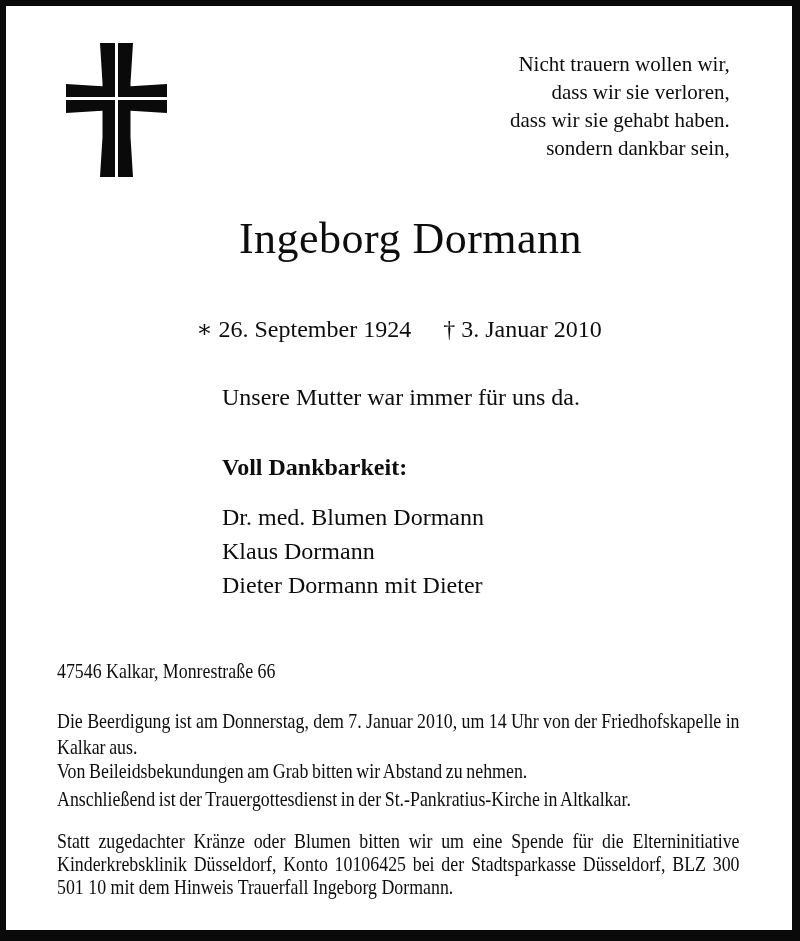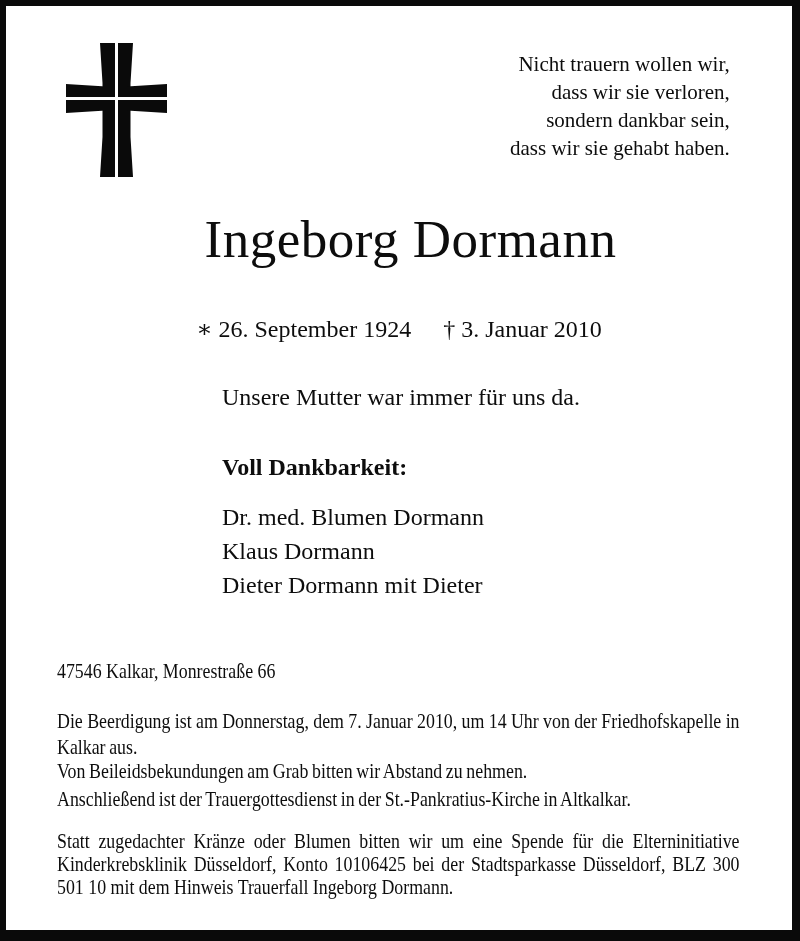--- a/index.html
+++ b/index.html
@@ -35,21 +35,21 @@
     font-size: 21px;
     line-height: 28px;
     text-align: right;
     white-space: nowrap;
   }
 
   .name {
     left: 0; right: 0;
     top: 207px;
     text-align: center;
-    font-size: 53px;
+    font-size: 44px;
     line-height: 52px;
     letter-spacing: 0.5px;
     padding-left: 23px;
   }
 
   .maiden {
     left: 0; right: 0;
     top: 266px;
     text-align: center;
     font-size: 24px;
@@ -114,22 +114,22 @@
       <polygon fill="#0a0a0a" points="34,0 67,0 64.5,40 64.5,94 67,134 34,134 36.5,94 36.5,40"></polygon>
       <polygon fill="#0a0a0a" points="0,41 40,43.5 61,43.5 101,41 101,70 61,67.5 40,67.5 0,70"></polygon>
       <rect fill="#ffffff" x="49" y="0" width="3" height="134"></rect>
       <rect fill="#ffffff" x="0" y="54" width="101" height="3"></rect>
     </svg>
   </div>
 
   <div class="abs quote">
     <div>Nicht trauern wollen wir,</div>
     <div>dass wir sie verloren,</div>
+    <div>dass wir sie gehabt haben.</div>
     <div>sondern dankbar sein,</div>
-    <div>dass wir sie gehabt haben.</div>
   </div>
 
   <div class="abs name">Ingeborg Dormann</div>
 
   <div class="abs dates">
     <span>∗ 26. September 1924</span>
     <span>† 3. Januar 2010</span>
   </div>
 
   <div class="abs tribute-line">Unsere Mutter war immer für uns da.</div>

